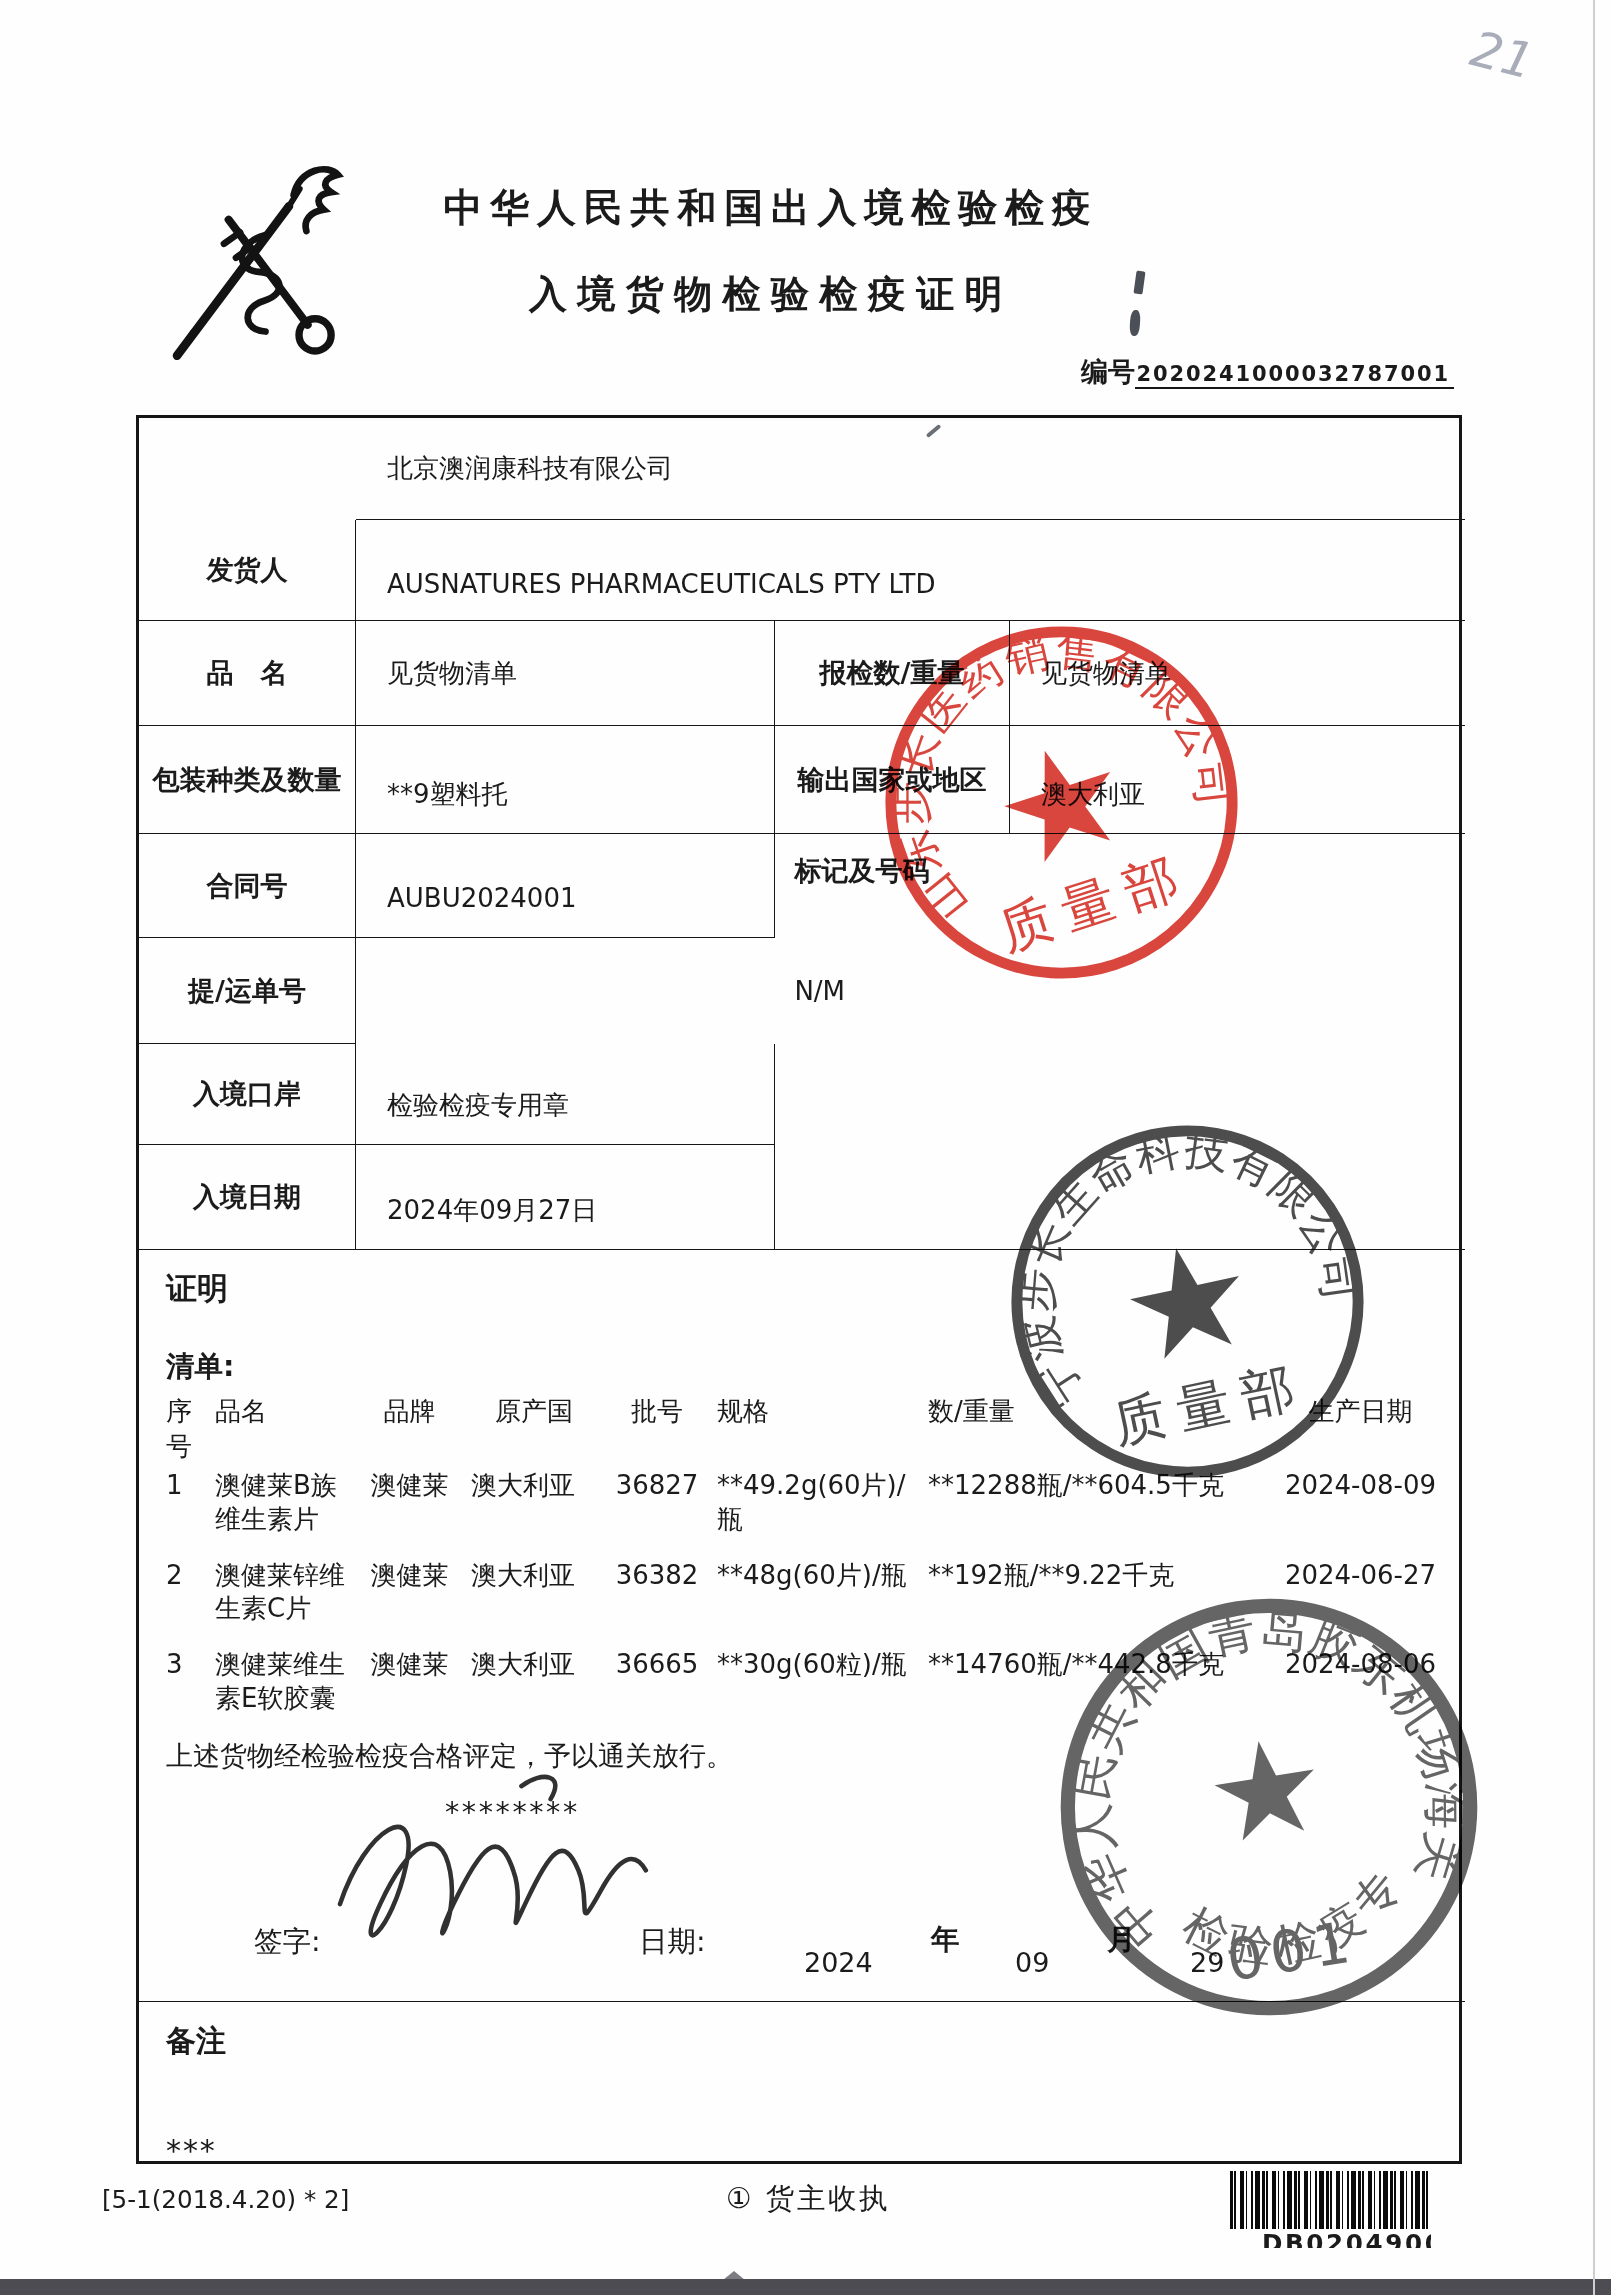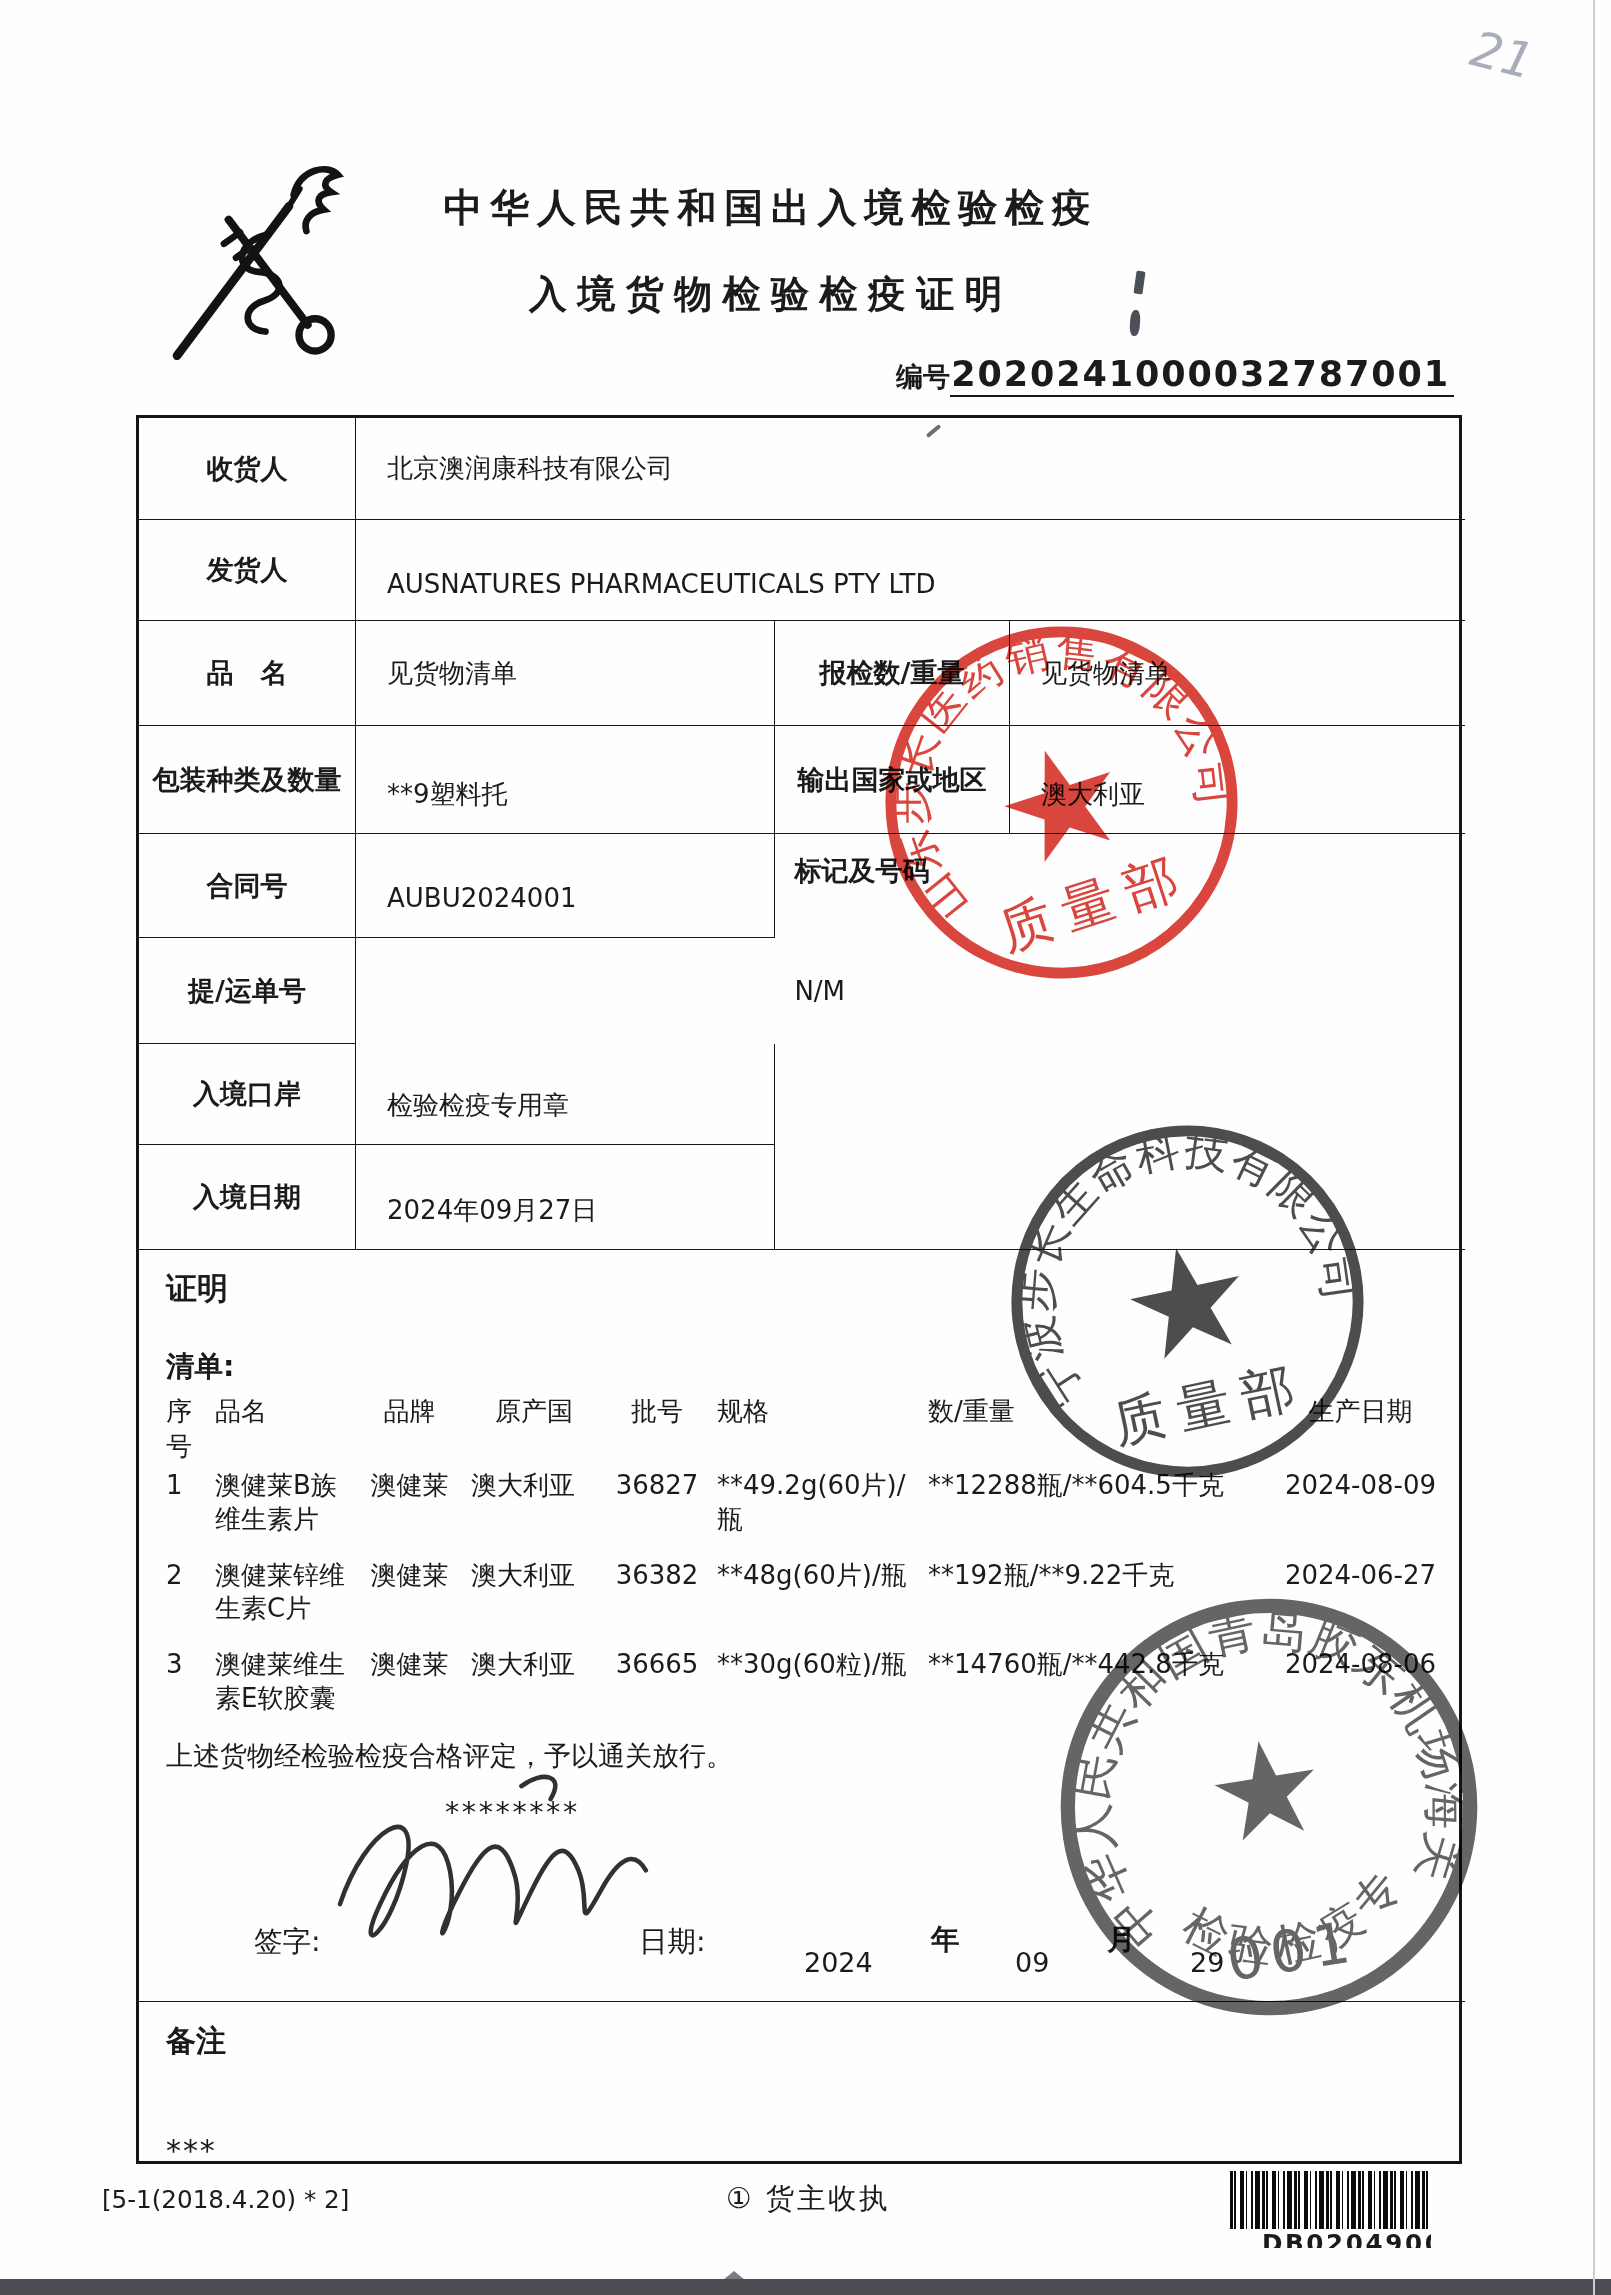--- a/index.html
+++ b/index.html
@@ -12,21 +12,21 @@
   
   .hand-mark{
     position:absolute;left:1471px;top:27px;font-size:49px;color:#939aa8;
     transform:rotate(14deg);font-style:italic;opacity:.8;
   }
   .emblem{position:absolute;left:165px;top:156px;width:201px;height:214px;}
   .titles{position:absolute;left:324px;top:181px;width:894px;text-align:center;}
   .title1{font-size:39px;font-weight:bold;letter-spacing:7.8px;}
   .title2{font-size:38px;font-weight:bold;letter-spacing:10.4px;margin-top:34px;}
   .certno{position:absolute;top:354px;right:157px;font-size:27px;font-weight:bold;white-space:nowrap;}
-  .certno .num{border-bottom:2.6px solid #161616;padding:0 3.9px 1.3px 1.3px;letter-spacing:1.9px;font-size:35px;margin-top:16px;}
+  .certno .num{border-bottom:2.6px solid #161616;padding:0 3.9px 1.3px 1.3px;letter-spacing:1.9px;font-size:21px;margin-top:16px;}
   .artifact{position:absolute;background:#4b4f58;border-radius:1.9px;}
   .a1{left:1135px;top:271px;width:9px;height:23px;transform:rotate(8deg);}
   .a2{left:1130px;top:310px;width:10.4px;height:26px;transform:rotate(4deg);border-radius:40%;}
   .a3{left:925px;top:429px;width:17px;height:3.9px;transform:rotate(-40deg);background:#6b6f76;}
 
   
   .info-table{
     position:absolute;left:136px;top:415px;width:1326px;
     display:grid;box-sizing:border-box;
     grid-template-columns:217px 419px 235px 455px;
@@ -134,21 +134,20 @@
   <div class="certno">
     <span>编号</span><span class="num">2020241000032787001</span>
   </div>
 
   <div class="artifact a1"></div>
   <div class="artifact a2"></div>
   <div class="artifact a3"></div>
 
   <div class="info-table">
 
-    <div class="cell lbl" style="grid-area:1/1">收货人</div>
     <div class="cell val v-mid nr" style="grid-area:1/2/2/5">北京澳润康科技有限公司</div>
 
     <div class="cell lbl" style="grid-area:2/1">发货人</div>
     <div class="cell val nr" style="grid-area:2/2/3/5">AUSNATURES PHARMACEUTICALS PTY LTD</div>
 
     <div class="cell lbl" style="grid-area:3/1">品　名</div>
     <div class="cell val pb55" style="grid-area:3/2">见货物清单</div>
     <div class="cell lbl" style="grid-area:3/3">报检数/重量</div>
     <div class="cell val pb55 nr" style="grid-area:3/4">见货物清单</div>
 

